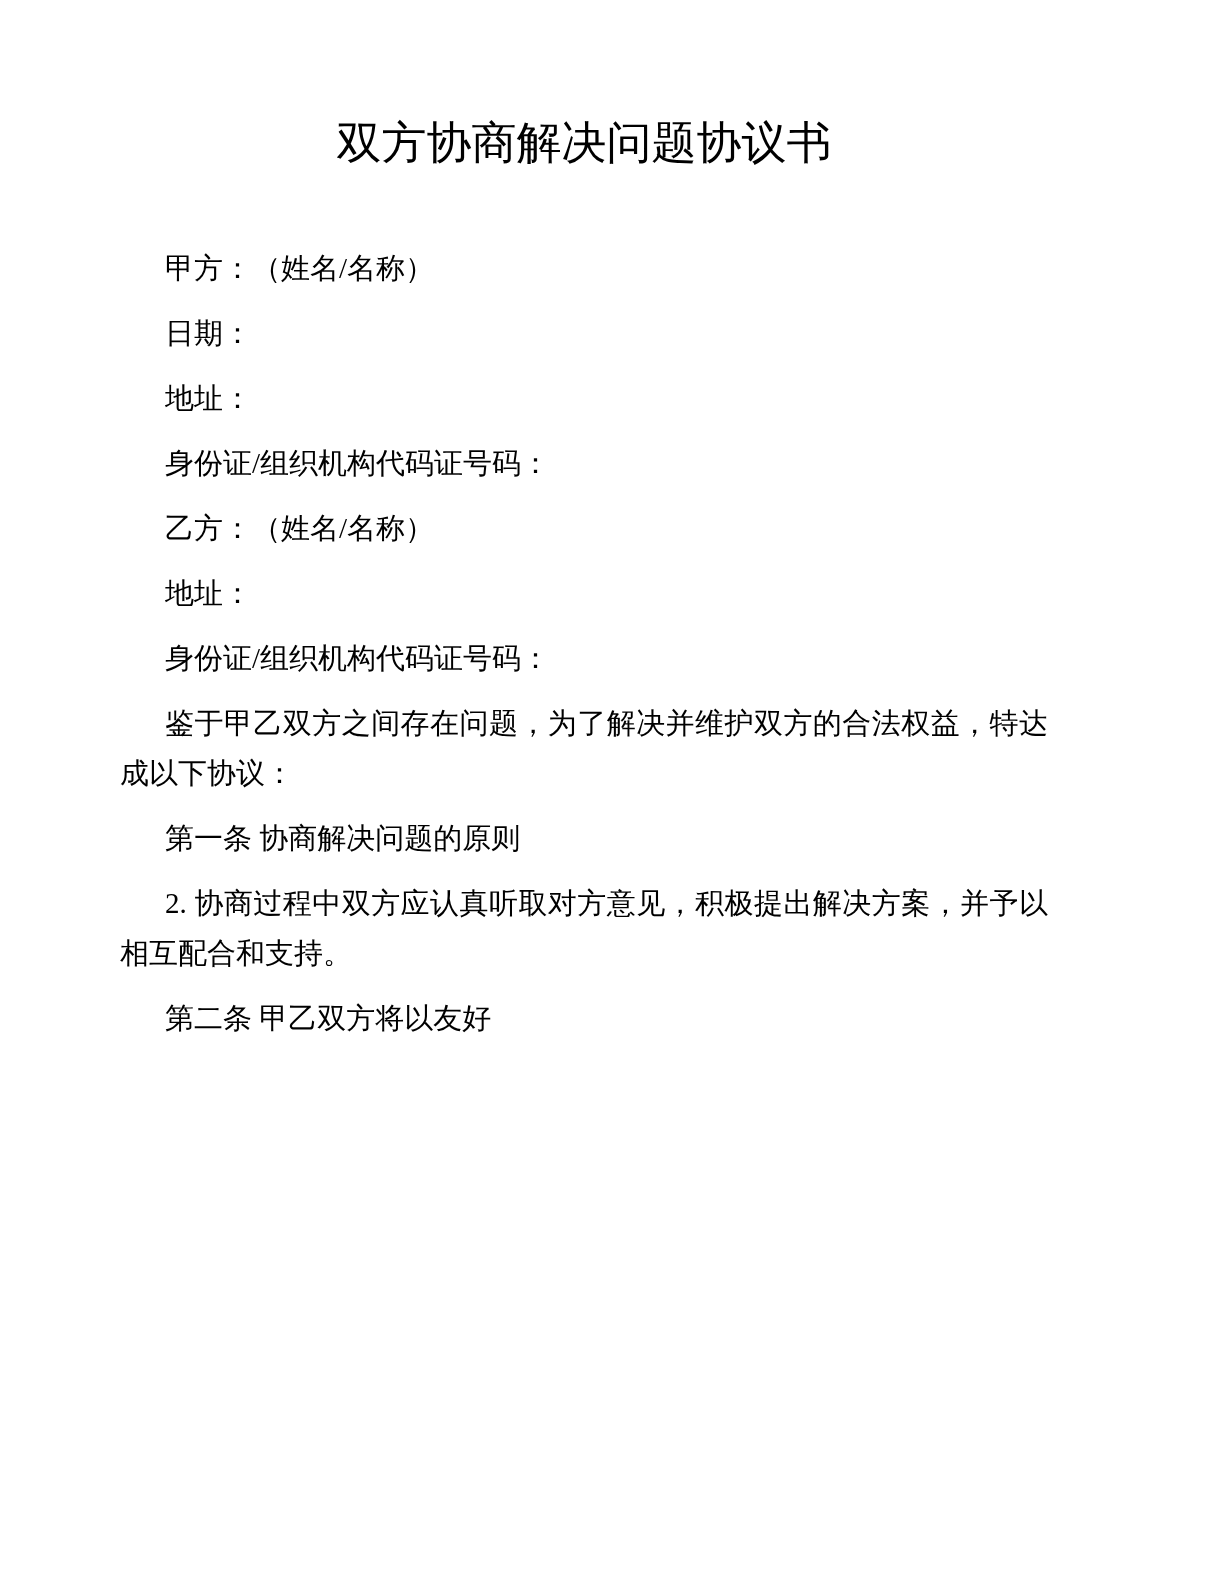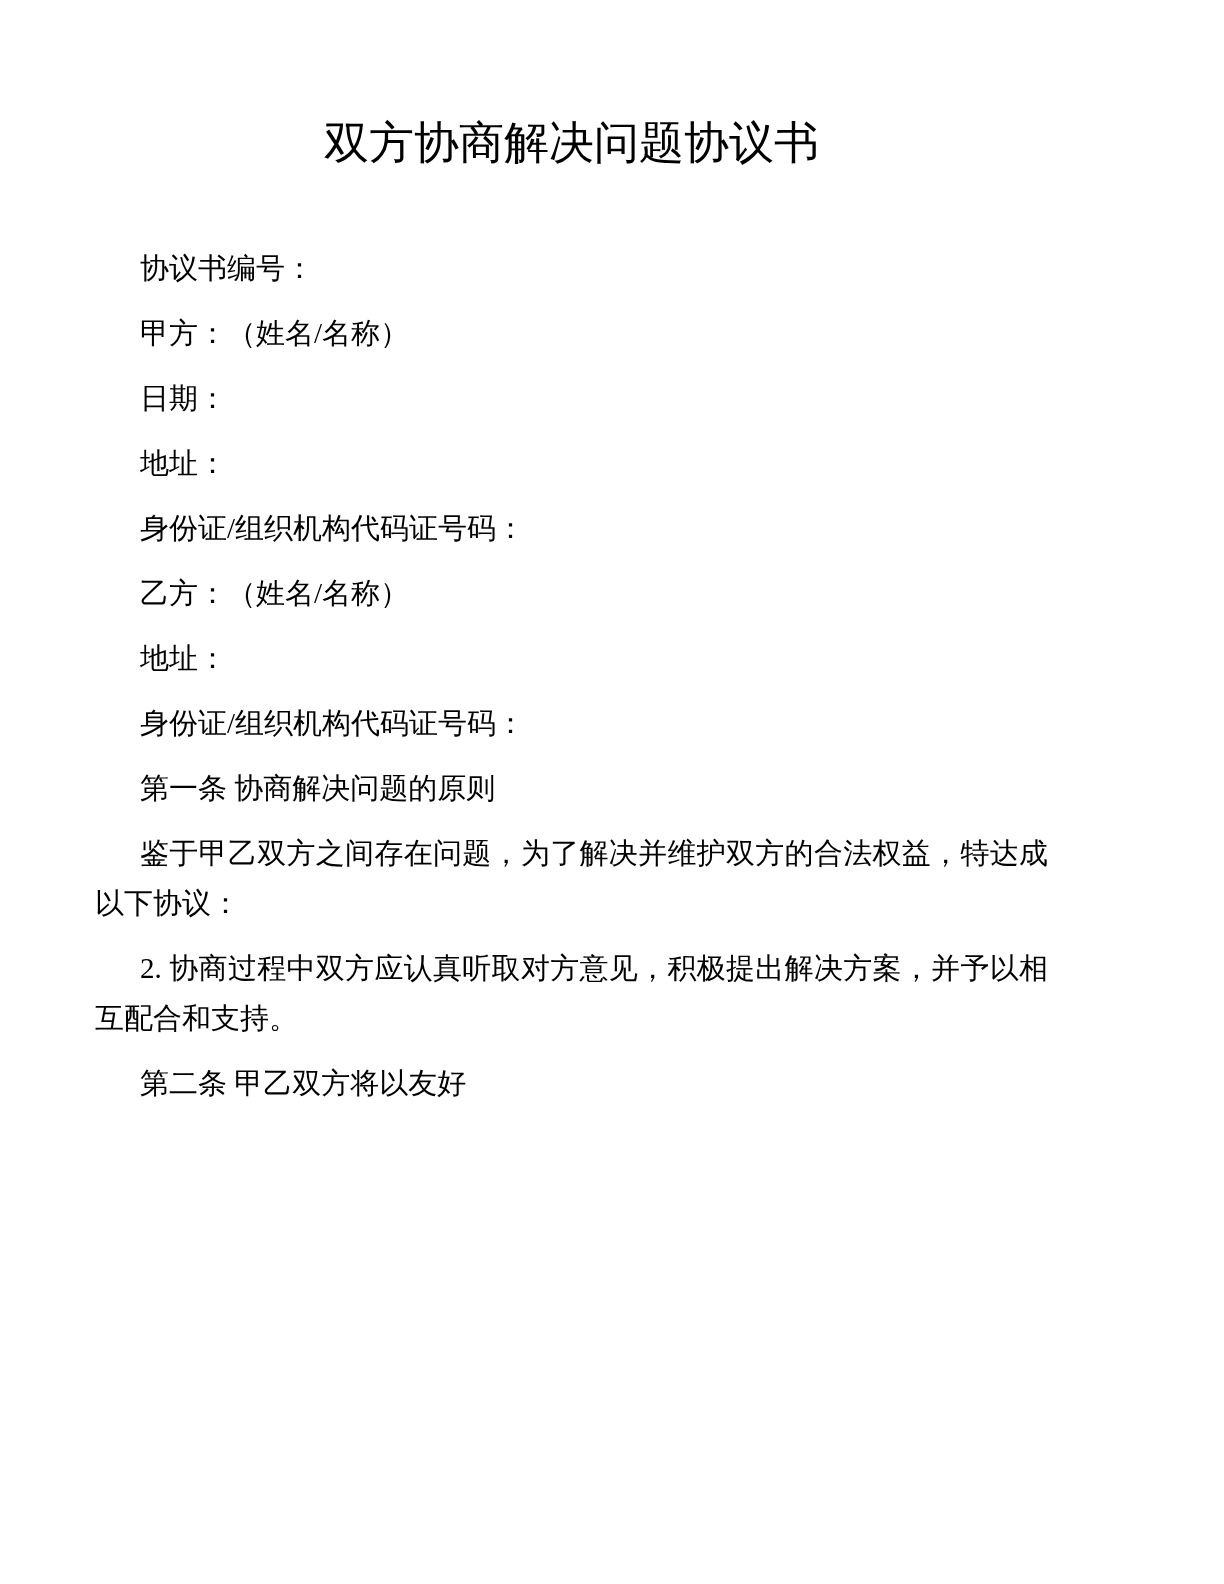--- a/index.html
+++ b/index.html
@@ -7,21 +7,21 @@
     padding: 0;
     background: #ffffff;
   }
   .page {
     position: relative;
     width: 1224px;
     height: 1584px;
     box-sizing: border-box;
     background: #ffffff;
     color: #000000;
-    padding: 112px 176px 40px 95px;
+    padding: 112px 176px 40px 120px;
     font-family: "Liberation Serif", "DejaVu Serif", serif;
     overflow: hidden;
   }
   .title {
     font-size: 45px;
     font-weight: normal;
     line-height: 62px;
     text-align: center;
     margin: 0 0 69px 0;
     white-space: nowrap;
@@ -33,28 +33,27 @@
     text-indent: 45px;
     text-align: justify;
   }
 </style>
 </head>
 <body>
 
 <main class="page">
   <h1 class="title">双方协商解决问题协议书</h1>
 
-  <p class="para">协议书编号：</p>
   <p class="para">甲方：（姓名/名称）</p>
   <p class="para">日期：</p>
   <p class="para">地址：</p>
   <p class="para">身份证/组织机构代码证号码：</p>
   <p class="para">乙方：（姓名/名称）</p>
   <p class="para">地址：</p>
   <p class="para">身份证/组织机构代码证号码：</p>
 
+  <p class="para">鉴于甲乙双方之间存在问题，为了解决并维护双方的合法权益，特达成以下协议：</p>
+
   <p class="para">第一条 协商解决问题的原则</p>
-
-  <p class="para">鉴于甲乙双方之间存在问题，为了解决并维护双方的合法权益，特达成以下协议：</p>
   <p class="para">2. 协商过程中双方应认真听取对方意见，积极提出解决方案，并予以相互配合和支持。</p>
 
   <p class="para">第二条 甲乙双方将以友好</p>
 </main>
 
 </body></html>

